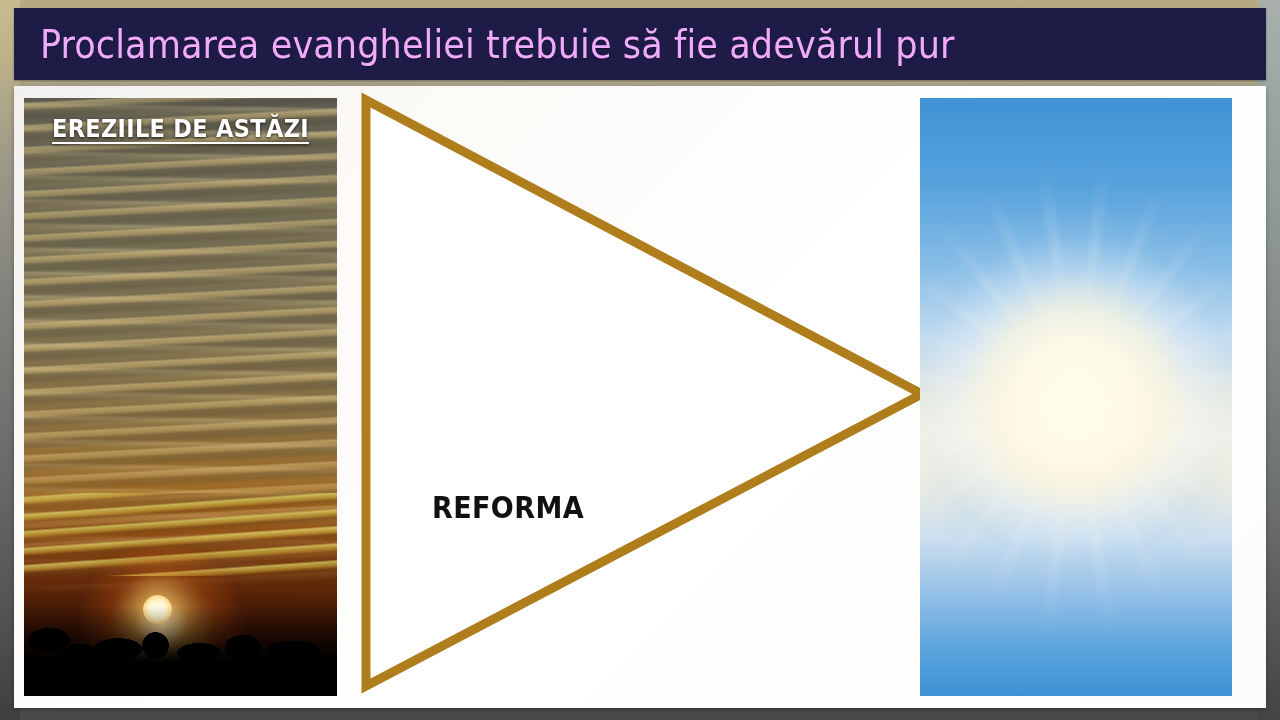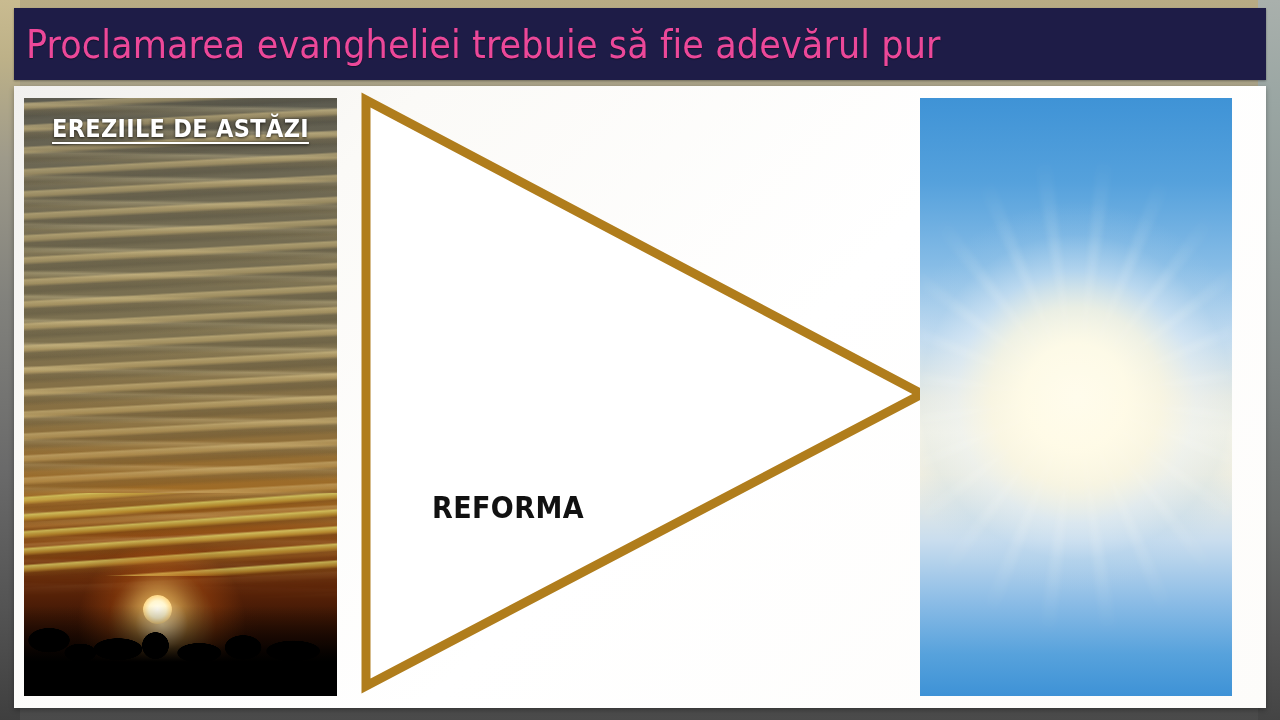--- a/index.html
+++ b/index.html
@@ -44,23 +44,23 @@
 
   
   #title-bar {
     position:absolute; left:0; top:0;
     width:1252px; height:72px;
     background:#1e1c47;
     box-shadow:0 1px 2px rgba(0,0,0,.35);
   }
   #title-text {
     position:absolute;
-    left:12px; top:50%;
+    left:26px; top:50%;
     transform:translateY(-50%);
-    color:#ec4899;
+    color:#f0abfc;
     font-family:"DejaVu Sans Condensed","Liberation Sans", sans-serif;
     font-size:39px;
     font-weight:300;
     font-stretch:condensed;
     letter-spacing:.1px;
     white-space:nowrap;
     text-shadow:0 1px 1px rgba(0,0,0,.4);
   }
 
   

